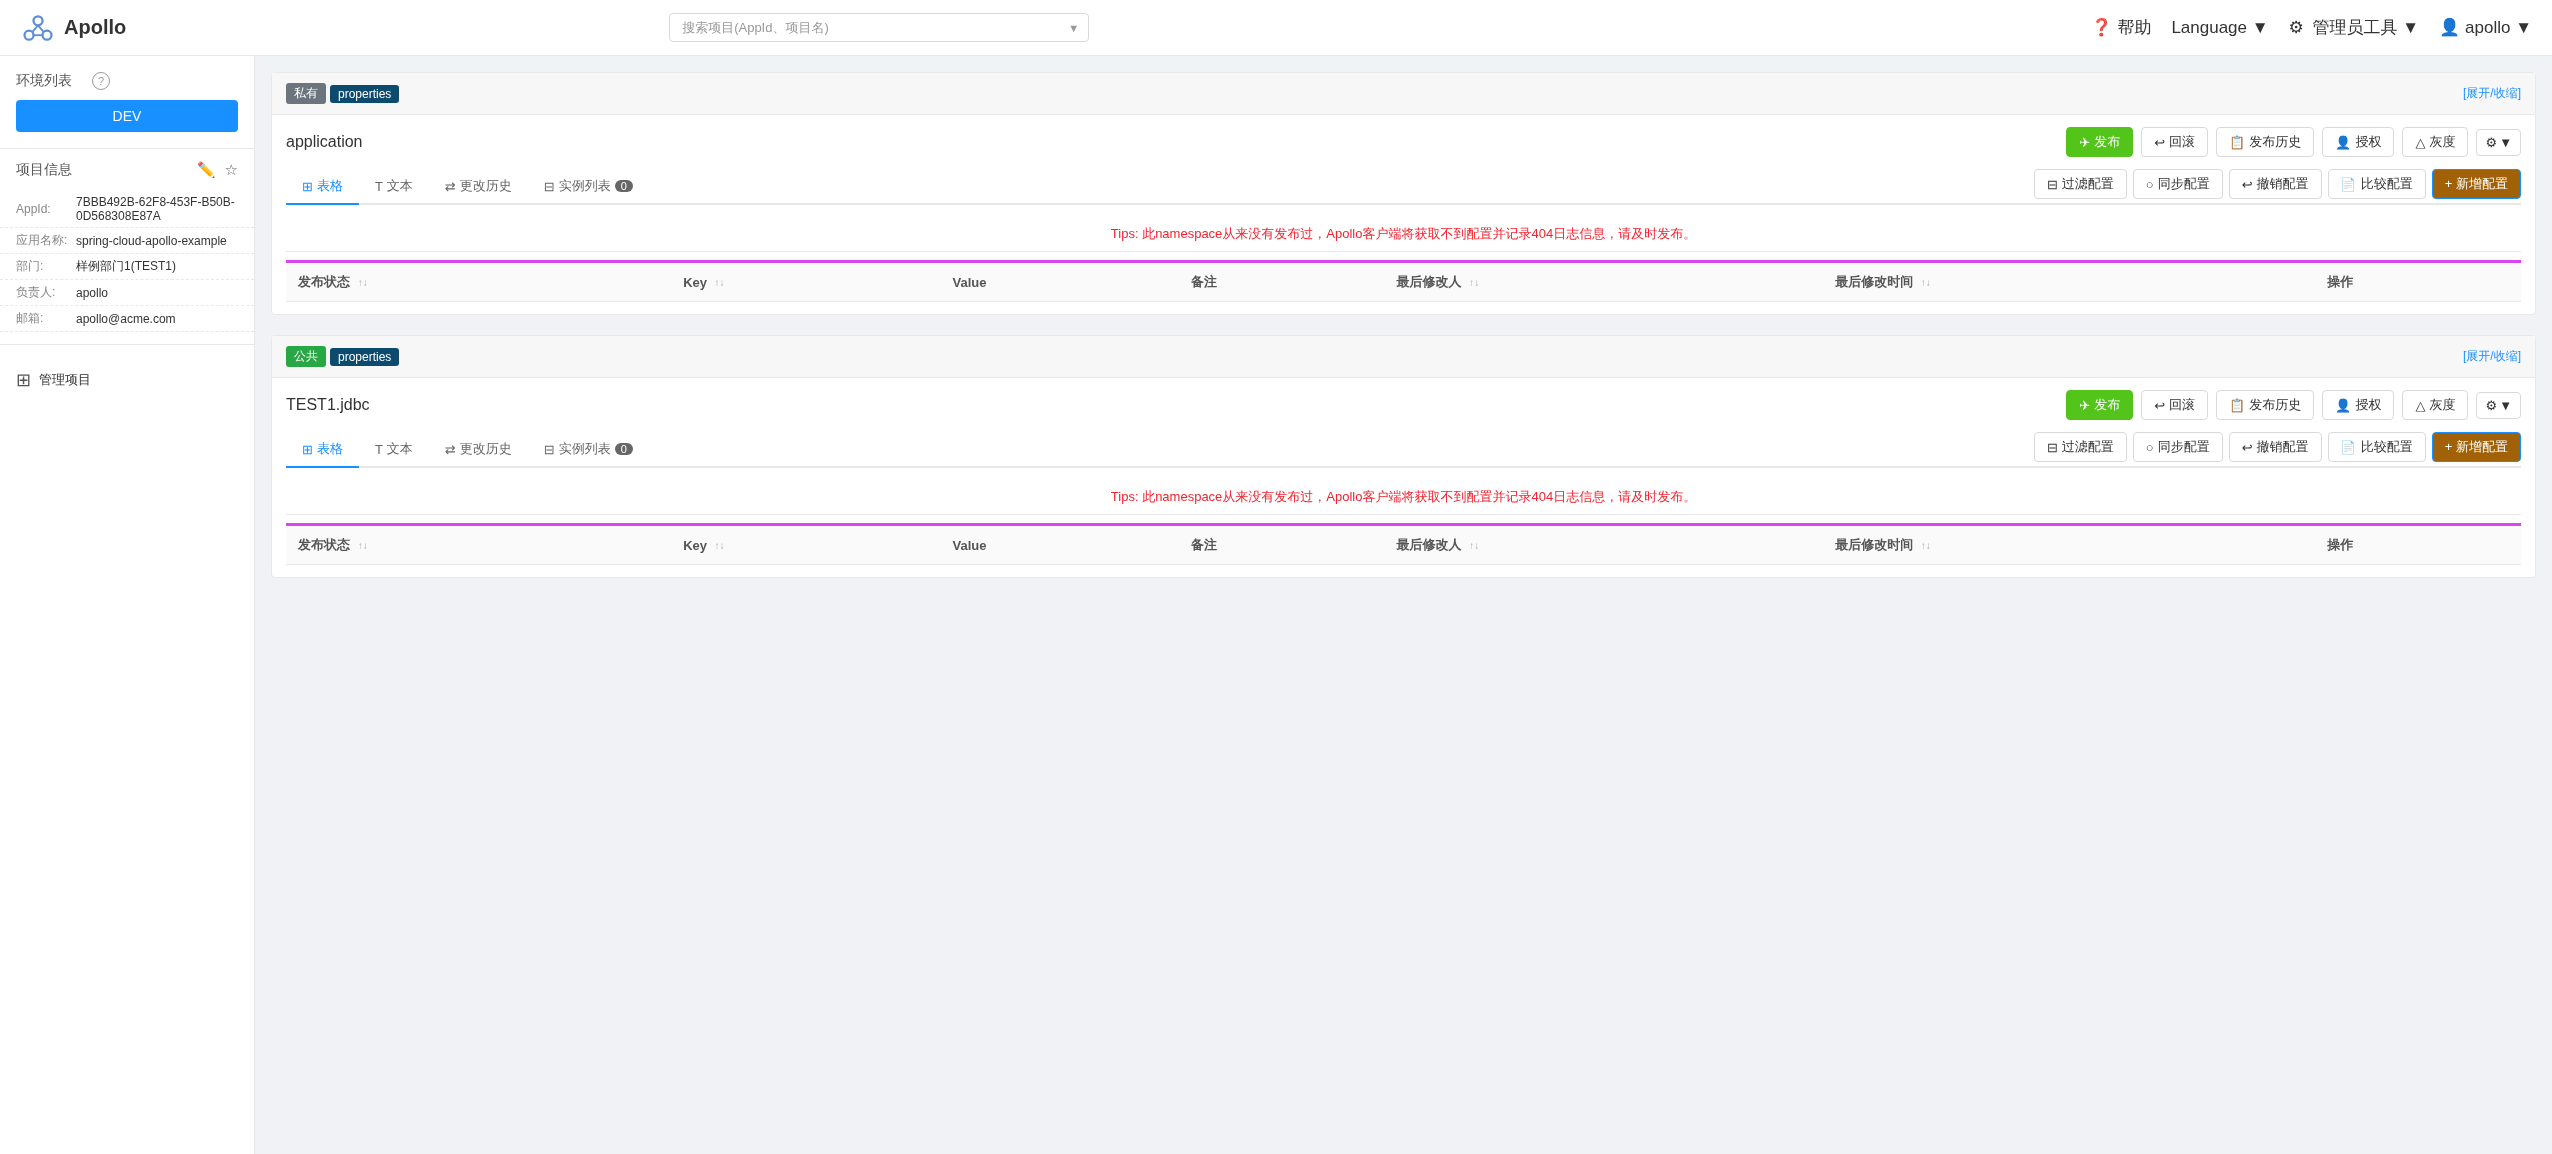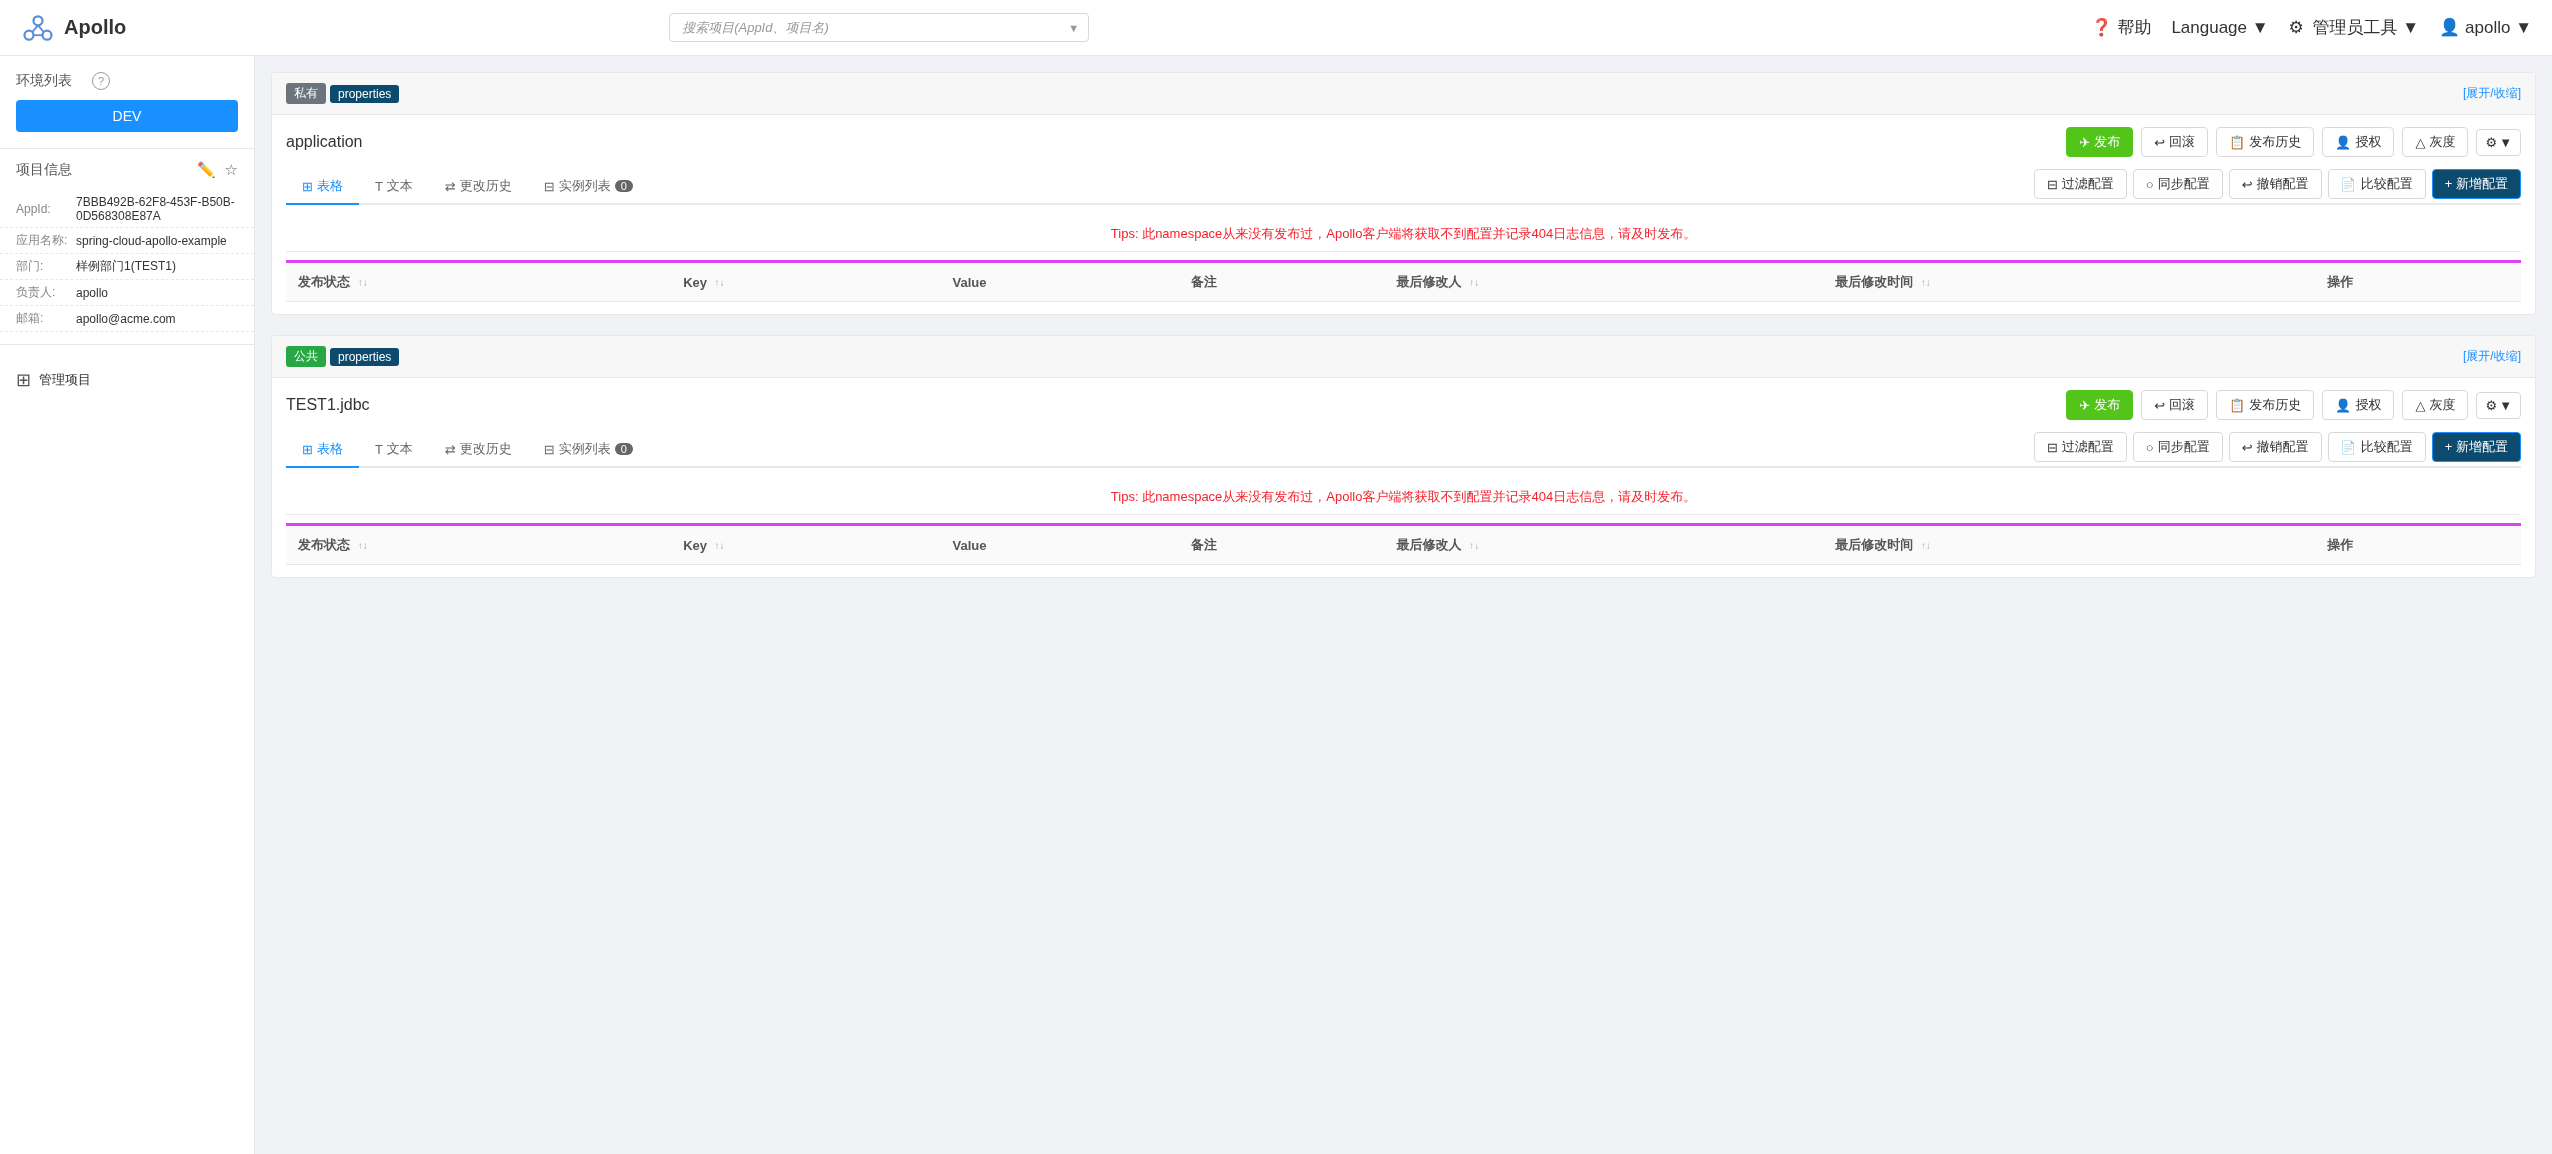--- a/index.html
+++ b/index.html
@@ -10,21 +10,21 @@
       display: flex; align-items: center; height: 56px;
       background: #fff; border-bottom: 1px solid #e8e8e8;
       padding: 0 20px; gap: 16px;
     }
     .logo { display: flex; align-items: center; gap: 8px; font-size: 20px; font-weight: bold; color: #333; min-width: 140px; }
     .logo-icon { width: 36px; height: 36px; }
     .header-search { flex: 1; max-width: 420px; margin: 0 auto; position: relative; }
     .header-search select {
       width: 100%; padding: 6px 44px 6px 12px; border: 1px solid #d9d9d9;
       border-radius: 4px; background: #fff; font-size: 13px; color: #999;
-      appearance: none; cursor: pointer; font-style: italic;
+      appearance: none; cursor: pointer;
     }
     .header-search-arrow {
       position: absolute; right: 10px; top: 50%; transform: translateY(-50%);
       pointer-events: none; color: #999; font-size: 11px;
     }
     .header-right { display: flex; align-items: center; gap: 20px; margin-left: auto; }
     .header-right a { color: #333; text-decoration: none; font-size: 17px; cursor: pointer; }
     .gear-icon { margin-right: 4px; }
 
     
@@ -63,21 +63,21 @@
     .ns-type-badge { padding: 2px 8px; border-radius: 3px; font-size: 12px; color: #fff; background: #0c4a6e; margin-right: 8px; }
     .ns-expand-link { margin-left: auto; color: #1890ff; font-size: 12px; cursor: pointer; text-decoration: none; }
 
     .ns-body { padding: 12px 14px; }
     .ns-title-row { display: flex; align-items: center; margin-bottom: 12px; }
     .ns-title { font-size: 16px; font-weight: 500; color: #333; flex: 1; }
     .ns-actions { display: flex; gap: 8px; align-items: center; }
 
     .btn { padding: 5px 12px; border-radius: 4px; border: 1px solid #d9d9d9; background: #fff; cursor: pointer; font-size: 13px; color: #333; display: inline-flex; align-items: center; gap: 4px; }
     .btn-primary { background: #52c41a; border-color: #52c41a; color: #fff; }
-    .btn-blue { background: #0c4a6e; border-color: #1890ff; color: #fff; text-align: center; }
+    .btn-blue { background: #a16207; border-color: #1890ff; color: #fff; text-align: center; }
     .btn-gear { padding: 5px 8px; }
     .btn-dropdown { display: inline-flex; align-items: center; gap: 2px; }
     .tab { padding: 8px 16px; cursor: pointer; color: #666; border-bottom: 2px solid transparent; margin-bottom: -2px; display: flex; align-items: center; gap: 4px; font-size: 13px; }
     .tab.active { color: #1890ff; border-bottom-color: #1890ff; }
     .tab-badge { background: #666; color: #fff; border-radius: 10px; padding: 0 6px; font-size: 11px; }
 
     
     .tips-row { padding: 8px 0; color: #f5222d; font-size: 13px; text-align: center; border-bottom: 1px solid #e8e8e8; margin-bottom: 8px; }
 
     

